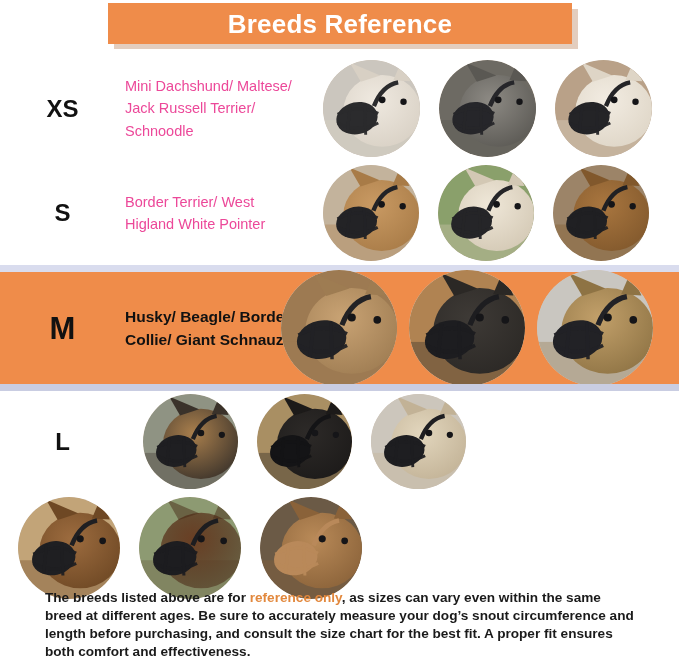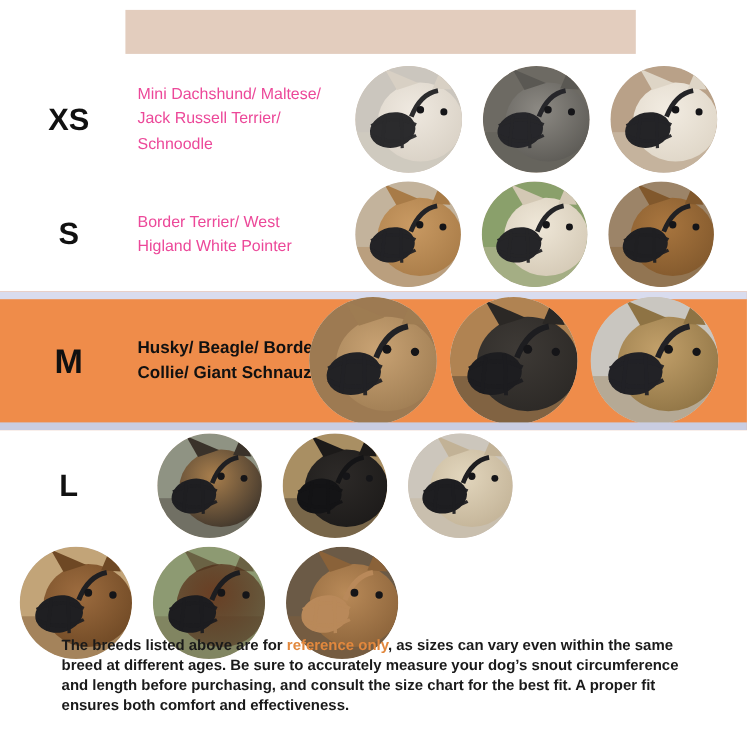--- a/index.html
+++ b/index.html
@@ -83,21 +83,21 @@
   .row.highlight {
     background: #ef8c4a;
   }
 
   .size-cell {
     width: 125px;
     flex: 0 0 125px;
     text-align: center;
     font-weight: bold;
     color: #111111;
-    font-size: 28px;
+    font-size: 24px;
     line-height: 1;
   }
   .row.highlight .size-cell {
     font-size: 31px;
   }
 
   .breeds-cell {
     flex: 0 0 180px;
     width: 180px;
     font-size: 14.5px;
@@ -141,29 +141,32 @@
     bottom: 0;
     width: 679px;
     padding: 0 44px 8px 44px;
     box-sizing: border-box;
   }
   .footer-text {
     font-size: 13.6px;
     font-weight: bold;
     color: #1a1a1a;
     line-height: 1.33;
-    margin: 12px;
+    margin: 1px;
   }
   .footer-accent { color: #e2883d; }
 </style>
 </head>
 <body>
 
 <div class="header-wrap">
   <div class="header-shadow"></div>
+  <div class="header-banner">
+    <span class="header-title">Breeds Reference</span>
+  </div>
 </div>
 
 <div class="table" id="breeds-table">
     <div class="row" style="height: 105px;">
       <div class="size-cell">XS</div>
       <div class="breeds-cell">Mini Dachshund/ Maltese/ Jack Russell Terrier/ Schnoodle</div>
       <div class="photos-cell">
         <div class="photo" style="width: 97px; height: 97px;">
           <svg width="97" height="97" viewBox="0 0 97 97">
     <defs>

